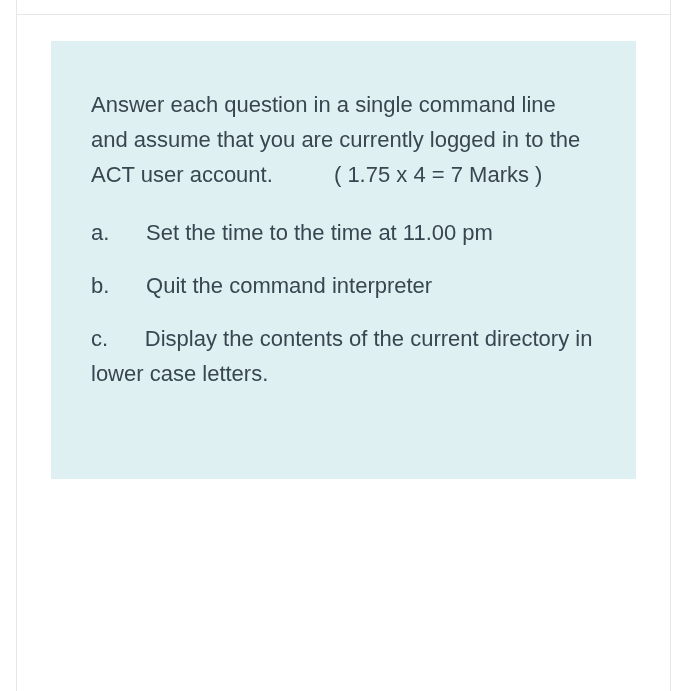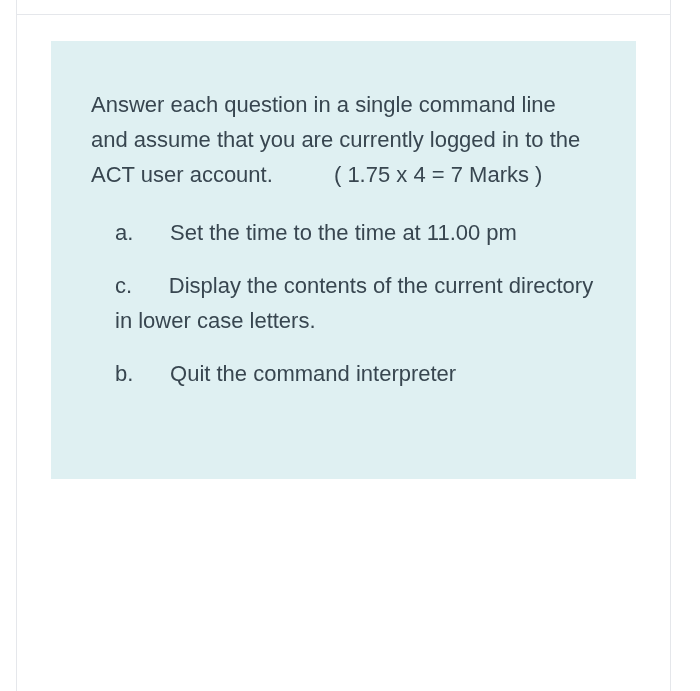--- a/index.html
+++ b/index.html
@@ -36,21 +36,20 @@
       line-height: 1.6;
     }
     .intro {
       margin-bottom: 22px;
     }
     .marks {
       white-space: pre;
     }
     .item {
       margin-bottom: 18px;
-      margin-left: 24px;
     }
     .item .letter {
       display: inline;
     }
     .item .gap {
       white-space: pre;
     }
     .item .text {
       display: inline;
     }
@@ -67,22 +66,22 @@
         <span>are currently logged in to the ACT</span>
         <span>user account.</span><span class="marks">          </span><span>( 1.75 x 4 = 7</span>
         <span>Marks )</span>
       </div>
 
       <div class="item">
         <span class="letter">a.</span><span class="gap">      </span><span class="text">Set the time to the time at 11.00 pm</span>
       </div>
 
       <div class="item">
-        <span class="letter">c.</span><span class="gap">      </span><span class="text">Display the contents of the current directory in lower case letters.</span>
+        <span class="letter">b.</span><span class="gap">      </span><span class="text">Quit the command interpreter</span>
       </div>
 
       <div class="item">
-        <span class="letter">b.</span><span class="gap">      </span><span class="text">Quit the command interpreter</span>
+        <span class="letter">c.</span><span class="gap">      </span><span class="text">Display the contents of the current directory in lower case letters.</span>
       </div>
 
     </div>
   </div>
 </div>
 
 </body></html>

